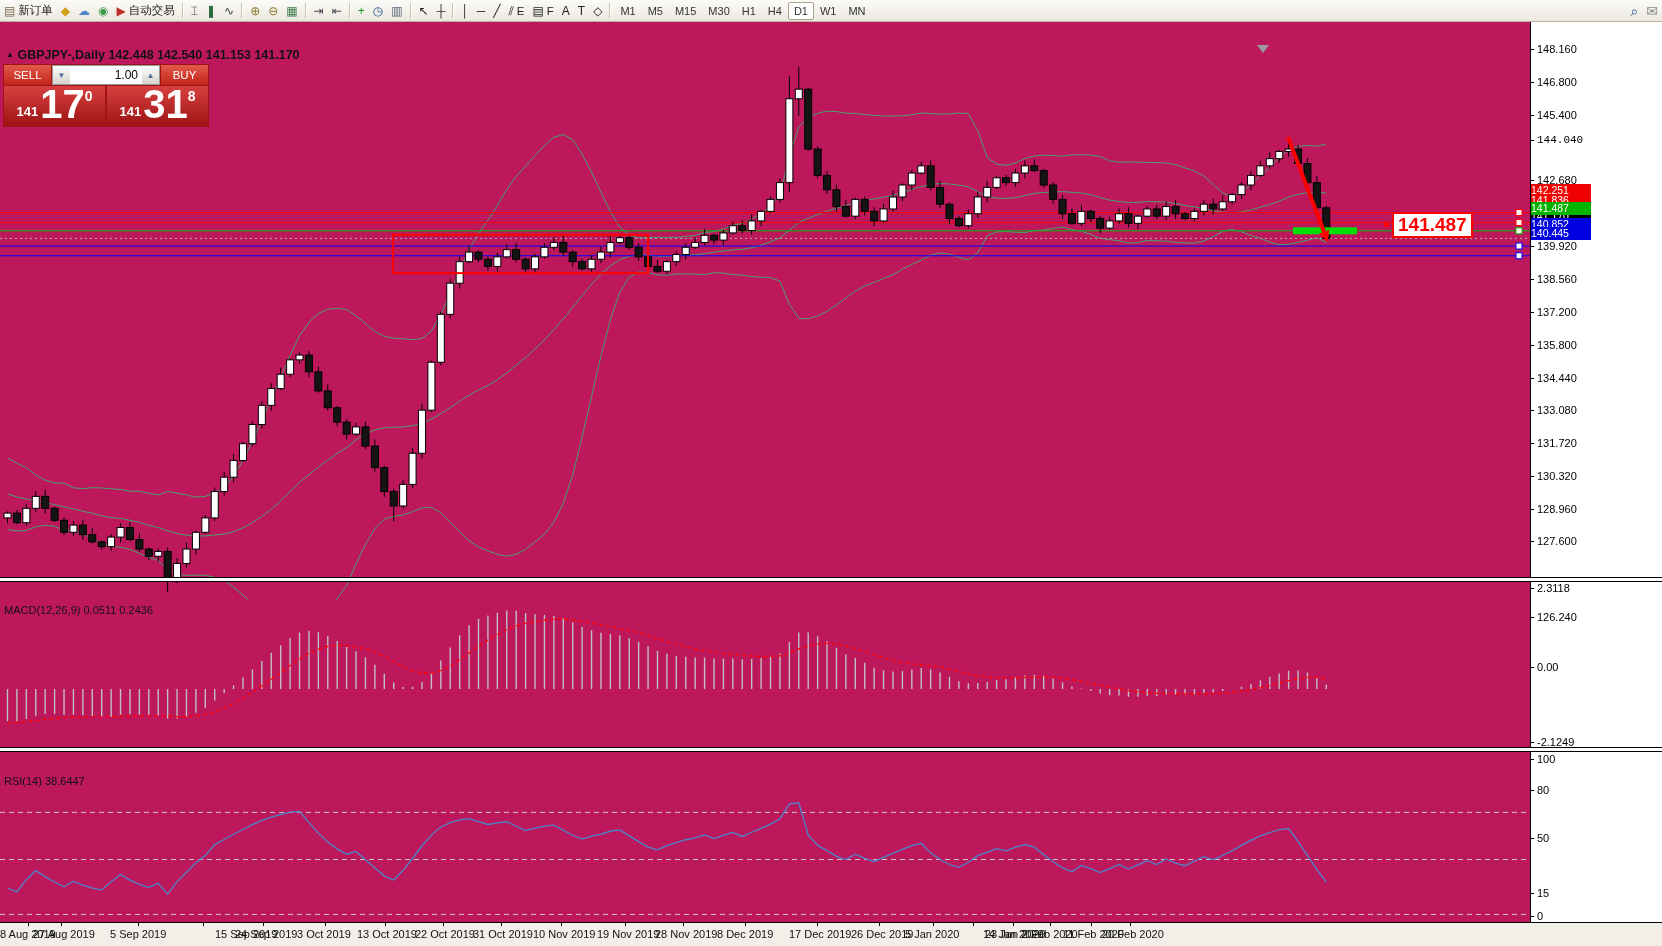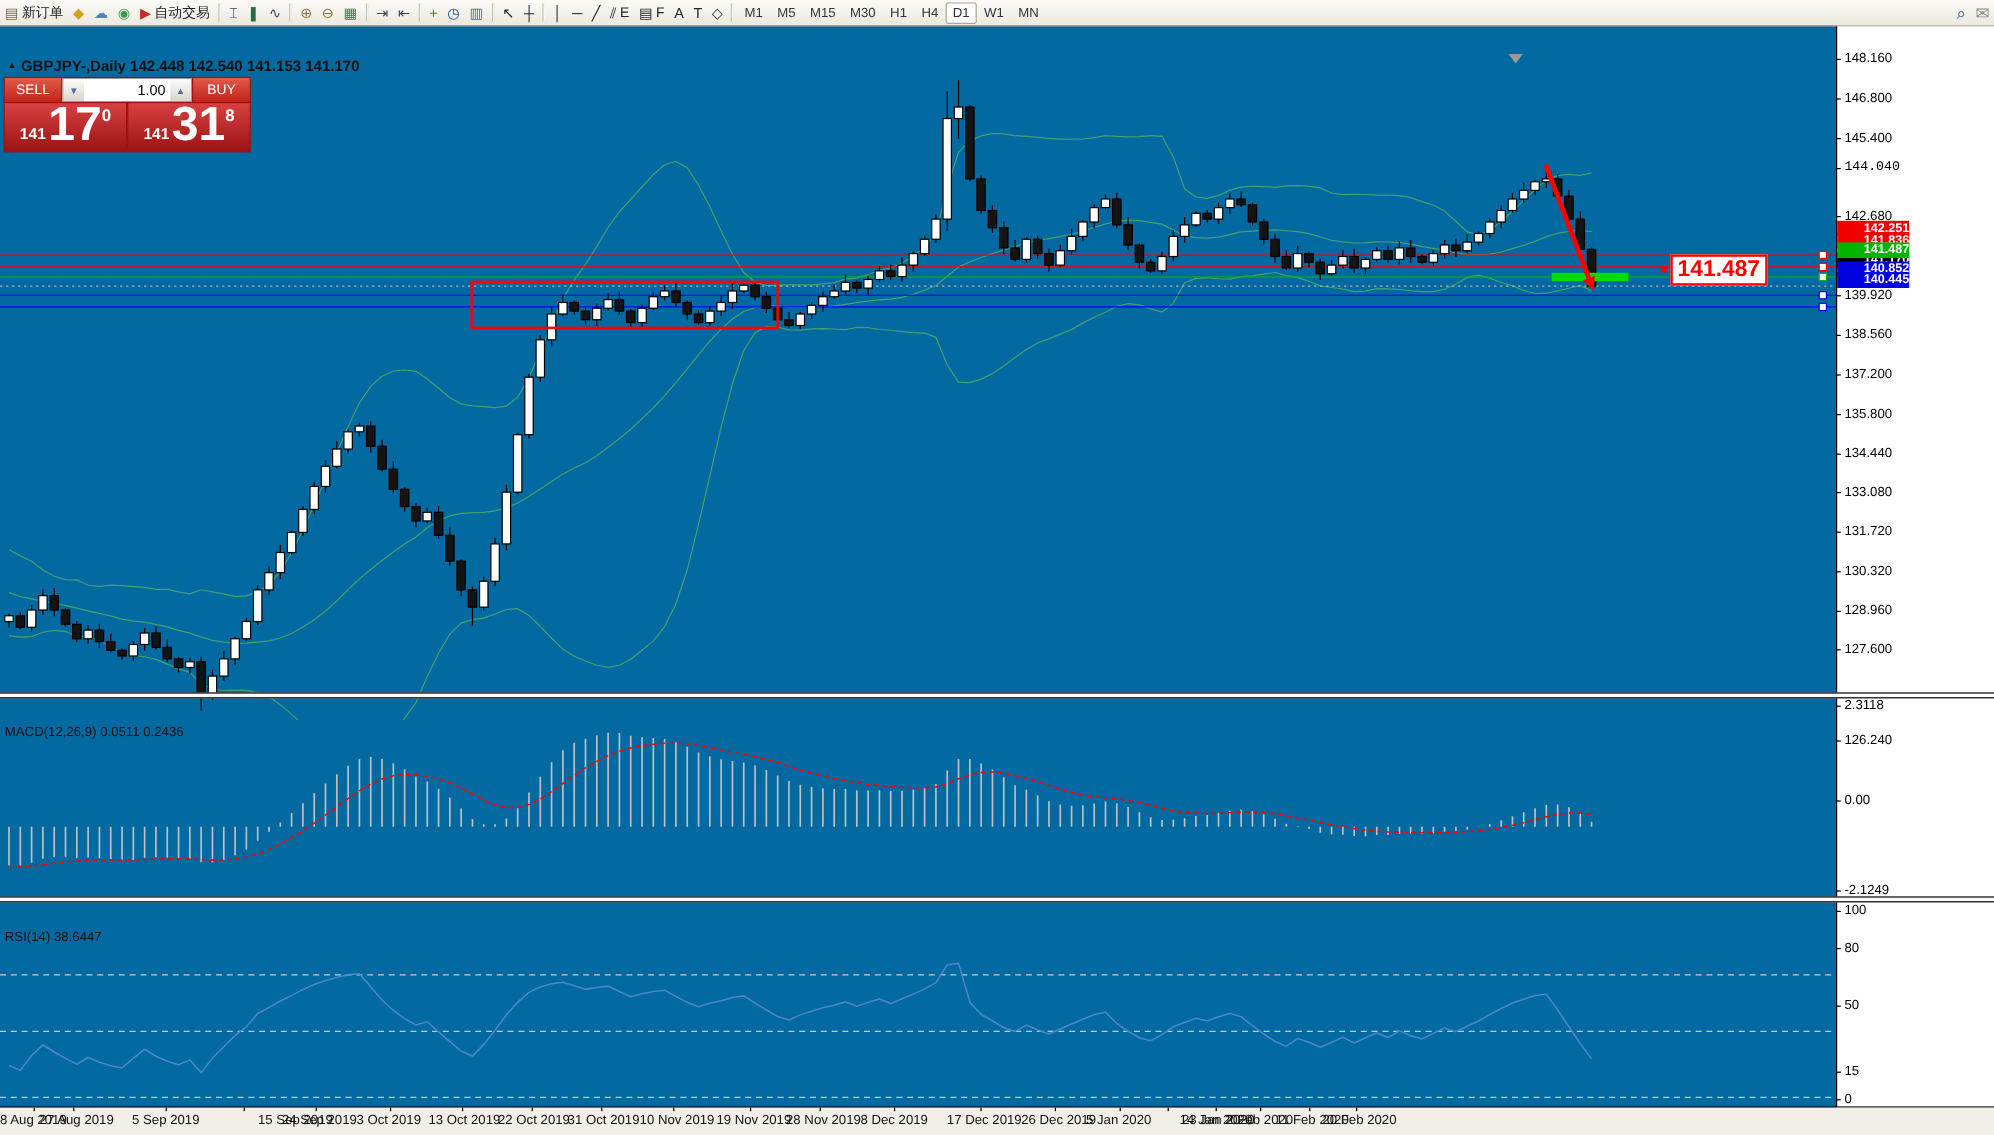--- a/index.html
+++ b/index.html
@@ -8,30 +8,30 @@
   .toolbar{position:absolute;left:0;top:0;width:1662px;height:21px;display:flex;align-items:center;
     background:linear-gradient(#fcfbf8,#ece8df);border-bottom:1px solid #b9b2a2;z-index:20;}
   .tb-btn{height:17px;display:flex;align-items:center;gap:3px;padding:0 4px;border-radius:2px;
     font-size:11.5px;color:#222;cursor:default;white-space:nowrap;}
   .tb-glyph{font-size:12px;line-height:1;}
   .tb-sep{width:1px;height:15px;background:#c6c0b1;border-right:1px solid #fff;margin:0 3px;}
   .tf-btn{height:16px;padding:0 5px;font-size:11px;color:#333;display:flex;align-items:center;border:1px solid transparent;}
   .tf-btn.active{background:#fff;border:1px solid #ada48e;border-radius:2px;}
   .tb-spacer{flex:1;}
   
-  #chart-area{position:absolute;left:0;top:21px;width:1662px;height:925px;background:#0369a1;border-top:1px solid #555;}
+  #chart-area{position:absolute;left:0;top:21px;width:1662px;height:925px;background:#be185d;border-top:1px solid #555;}
   #axis-col{position:absolute;left:1530px;top:21px;width:132px;height:902px;background:#fff;border-left:1px solid #000;z-index:4;}
   svg.pane{position:absolute;left:0;z-index:2;}
   .pane-sep{position:absolute;left:0;width:1662px;height:3px;background:#fff;border-top:1px solid #000;border-bottom:1px solid #000;z-index:6;}
   .chart-title{position:absolute;left:6px;top:26px;font-size:12.5px;font-weight:bold;color:#111;z-index:7;}
   .ind-label{position:absolute;left:4px;font-size:11px;color:#111;z-index:7;}
   .tick{position:absolute;left:1537px;font-size:11px;color:#000;z-index:7;}
   .tick::before{content:"";position:absolute;left:-7px;top:6px;width:4px;border-top:1px solid #000;}
-  .ptag{position:absolute;left:1531px;width:60px;height:13px;font-size:10.5px;font-weight:bold;color:#fff;
-    text-align:right;line-height:13px;z-index:8;}
+  .ptag{position:absolute;left:1531px;width:60px;height:13px;font-size:10.5px;font-weight:normal;color:#fff;
+    text-align:left;line-height:13px;z-index:8;}
   .date-strip{position:absolute;left:0;top:923px;width:1662px;height:23px;background:#f2efe8;z-index:7;}
   .date-label{position:absolute;top:5px;font-size:11px;color:#111;white-space:nowrap;}
   
   #trade-panel{position:absolute;left:3px;top:42px;width:204px;z-index:10;background:#9e1313;padding:1px;}
   .tp-row1{display:flex;height:20px;gap:1px;}
   .tp-btn{width:47px;background:linear-gradient(#e25a4a,#c22418);color:#fff;font-size:11.5px;
     display:flex;align-items:center;justify-content:center;cursor:pointer;}
   .tp-vol{flex:1;display:flex;background:#fff;border:1px solid #999;}
   .tp-spin{width:17px;background:linear-gradient(#fdfdfd,#d8d4cb);color:#4a6e9e;font-size:8px;
     display:flex;align-items:center;justify-content:center;cursor:pointer;}

